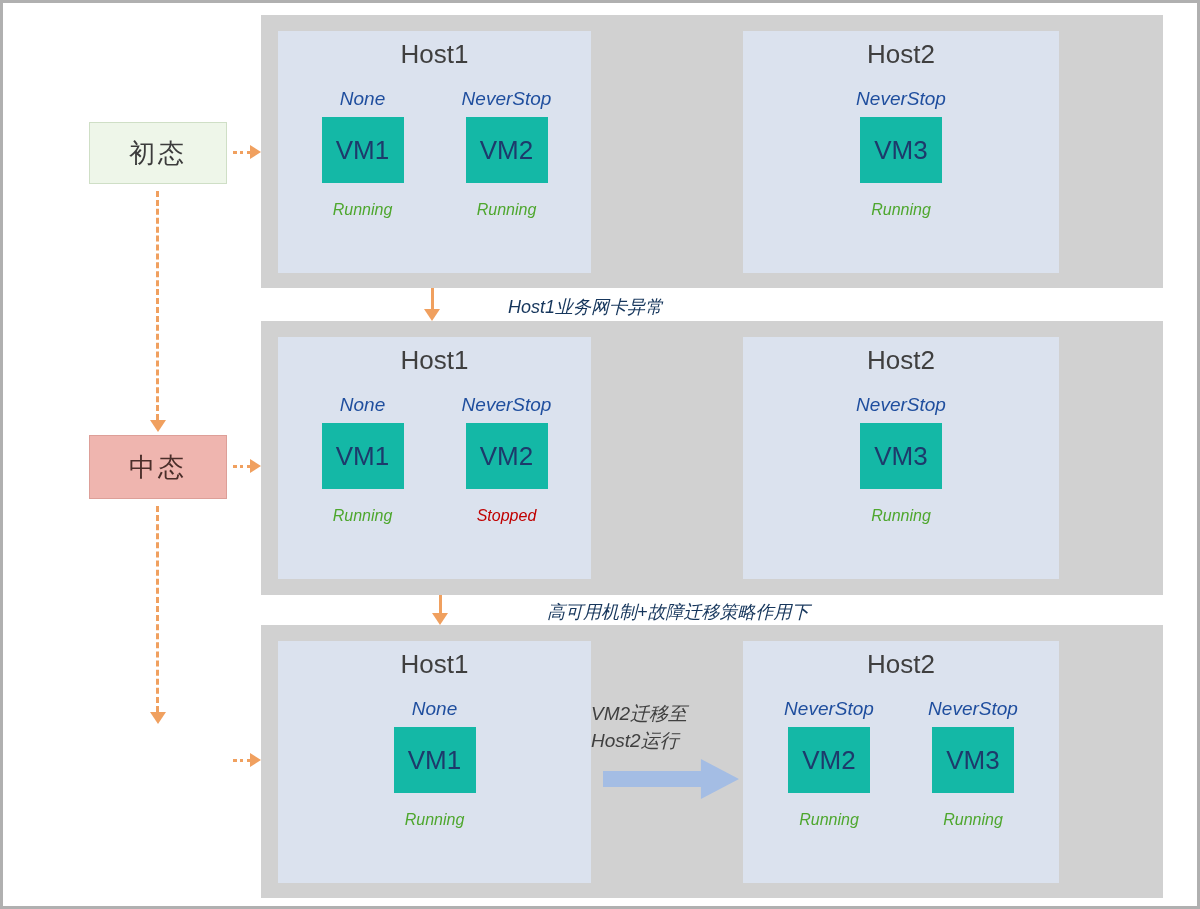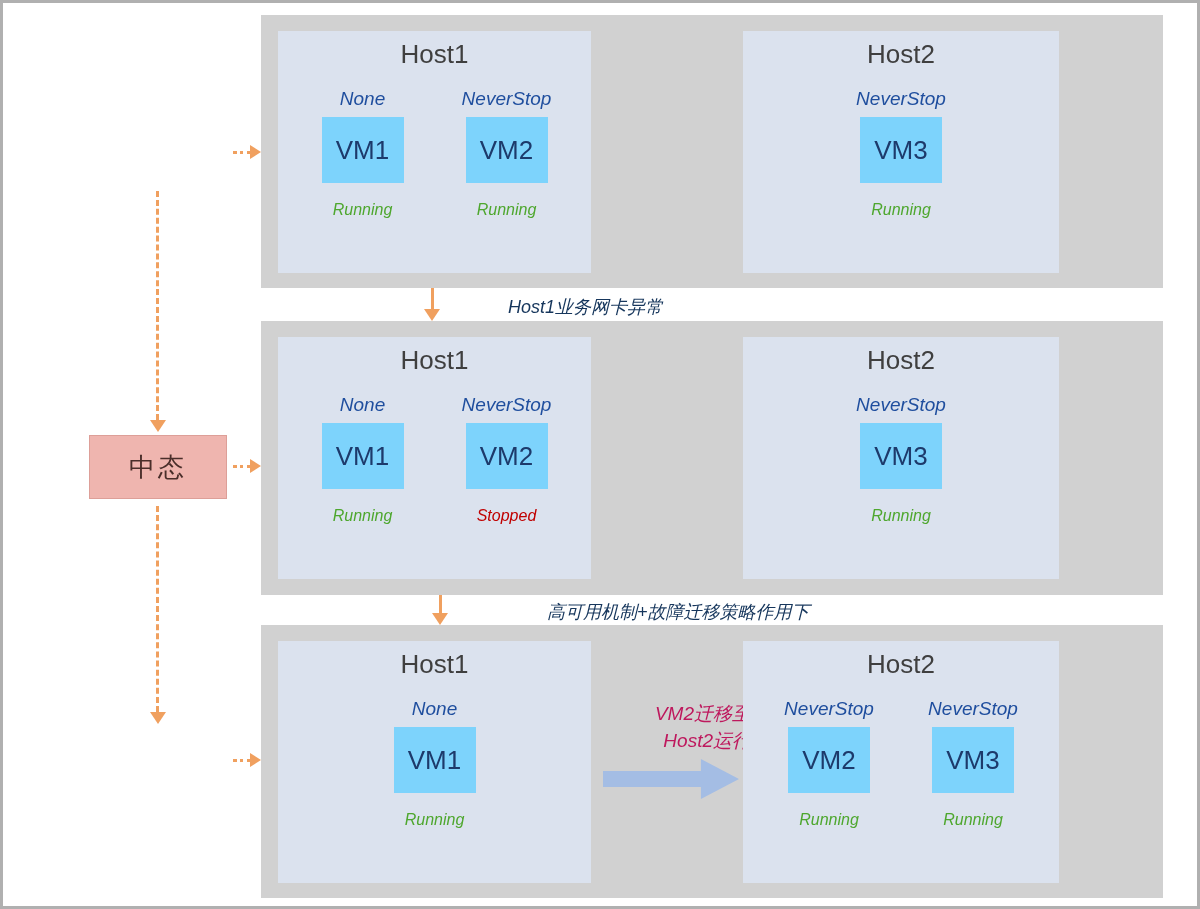--- a/index.html
+++ b/index.html
@@ -37,45 +37,46 @@
     display:flex; flex-direction:column; align-items:center;
   }
   .host-title { font-size:26px; color:#3f3f3f; margin-top:8px; }
   .vm-row { display:flex; gap:34px; margin-top:8px; }
   .vm-col { width:110px; display:flex; flex-direction:column; align-items:center; }
   .vm-policy {
     font-style:italic; font-size:19px; color:#1f4e9e;
     height:32px; display:flex; align-items:flex-end;
   }
   .vm-box {
-    width:82px; height:66px; background:#7dd3fc; margin-top:7px;
+    width:82px; height:66px; background:#14b8a6; margin-top:7px;
     display:flex; align-items:center; justify-content:center;
     font-size:26px; color:#1d3a6b;
   }
   .vm-status { font-style:italic; font-size:16px; margin-top:18px;text-align:right; }
 
   
   .trans-line { position:absolute; width:0; border-left:3px solid #f0a05f; }
   .trans-label { position:absolute; font-style:italic; font-size:18px; color:#16365c; white-space:nowrap; }
 
   
   .mig-arrow {
     position:absolute; background:#a4bde4;
     clip-path:polygon(0 30%, 72% 30%, 72% 0, 100% 50%, 72% 100%, 72% 70%, 0 70%);
   }
   .mig-label {
-    position:absolute; font-style:italic; font-size:19px; color:#be185d;
-    text-align:right; line-height:1.4;
+    position:absolute; font-style:italic; font-size:19px; color:#404040;
+    text-align:left; line-height:1.4;
   }
 </style>
 </head>
 <body>
 
 <div class="canvas">
 
+  <div class="state-box state-green" style="top:119px">初态</div>
   <div class="state-box state-red" style="top:432px;height:64px">中态</div>
 
   <div class="vdash" style="top:188px;height:229px"></div>
   <div class="arrowhead-down" style="left:147px;top:417px"></div>
   <div class="vdash" style="top:503px;height:206px"></div>
   <div class="arrowhead-down" style="left:147px;top:709px"></div>
 
   <div class="hdots" style="top:148px"></div>
   <div class="arrowhead-right" style="left:247px;top:142px"></div>
   <div class="hdots" style="top:462px"></div>

